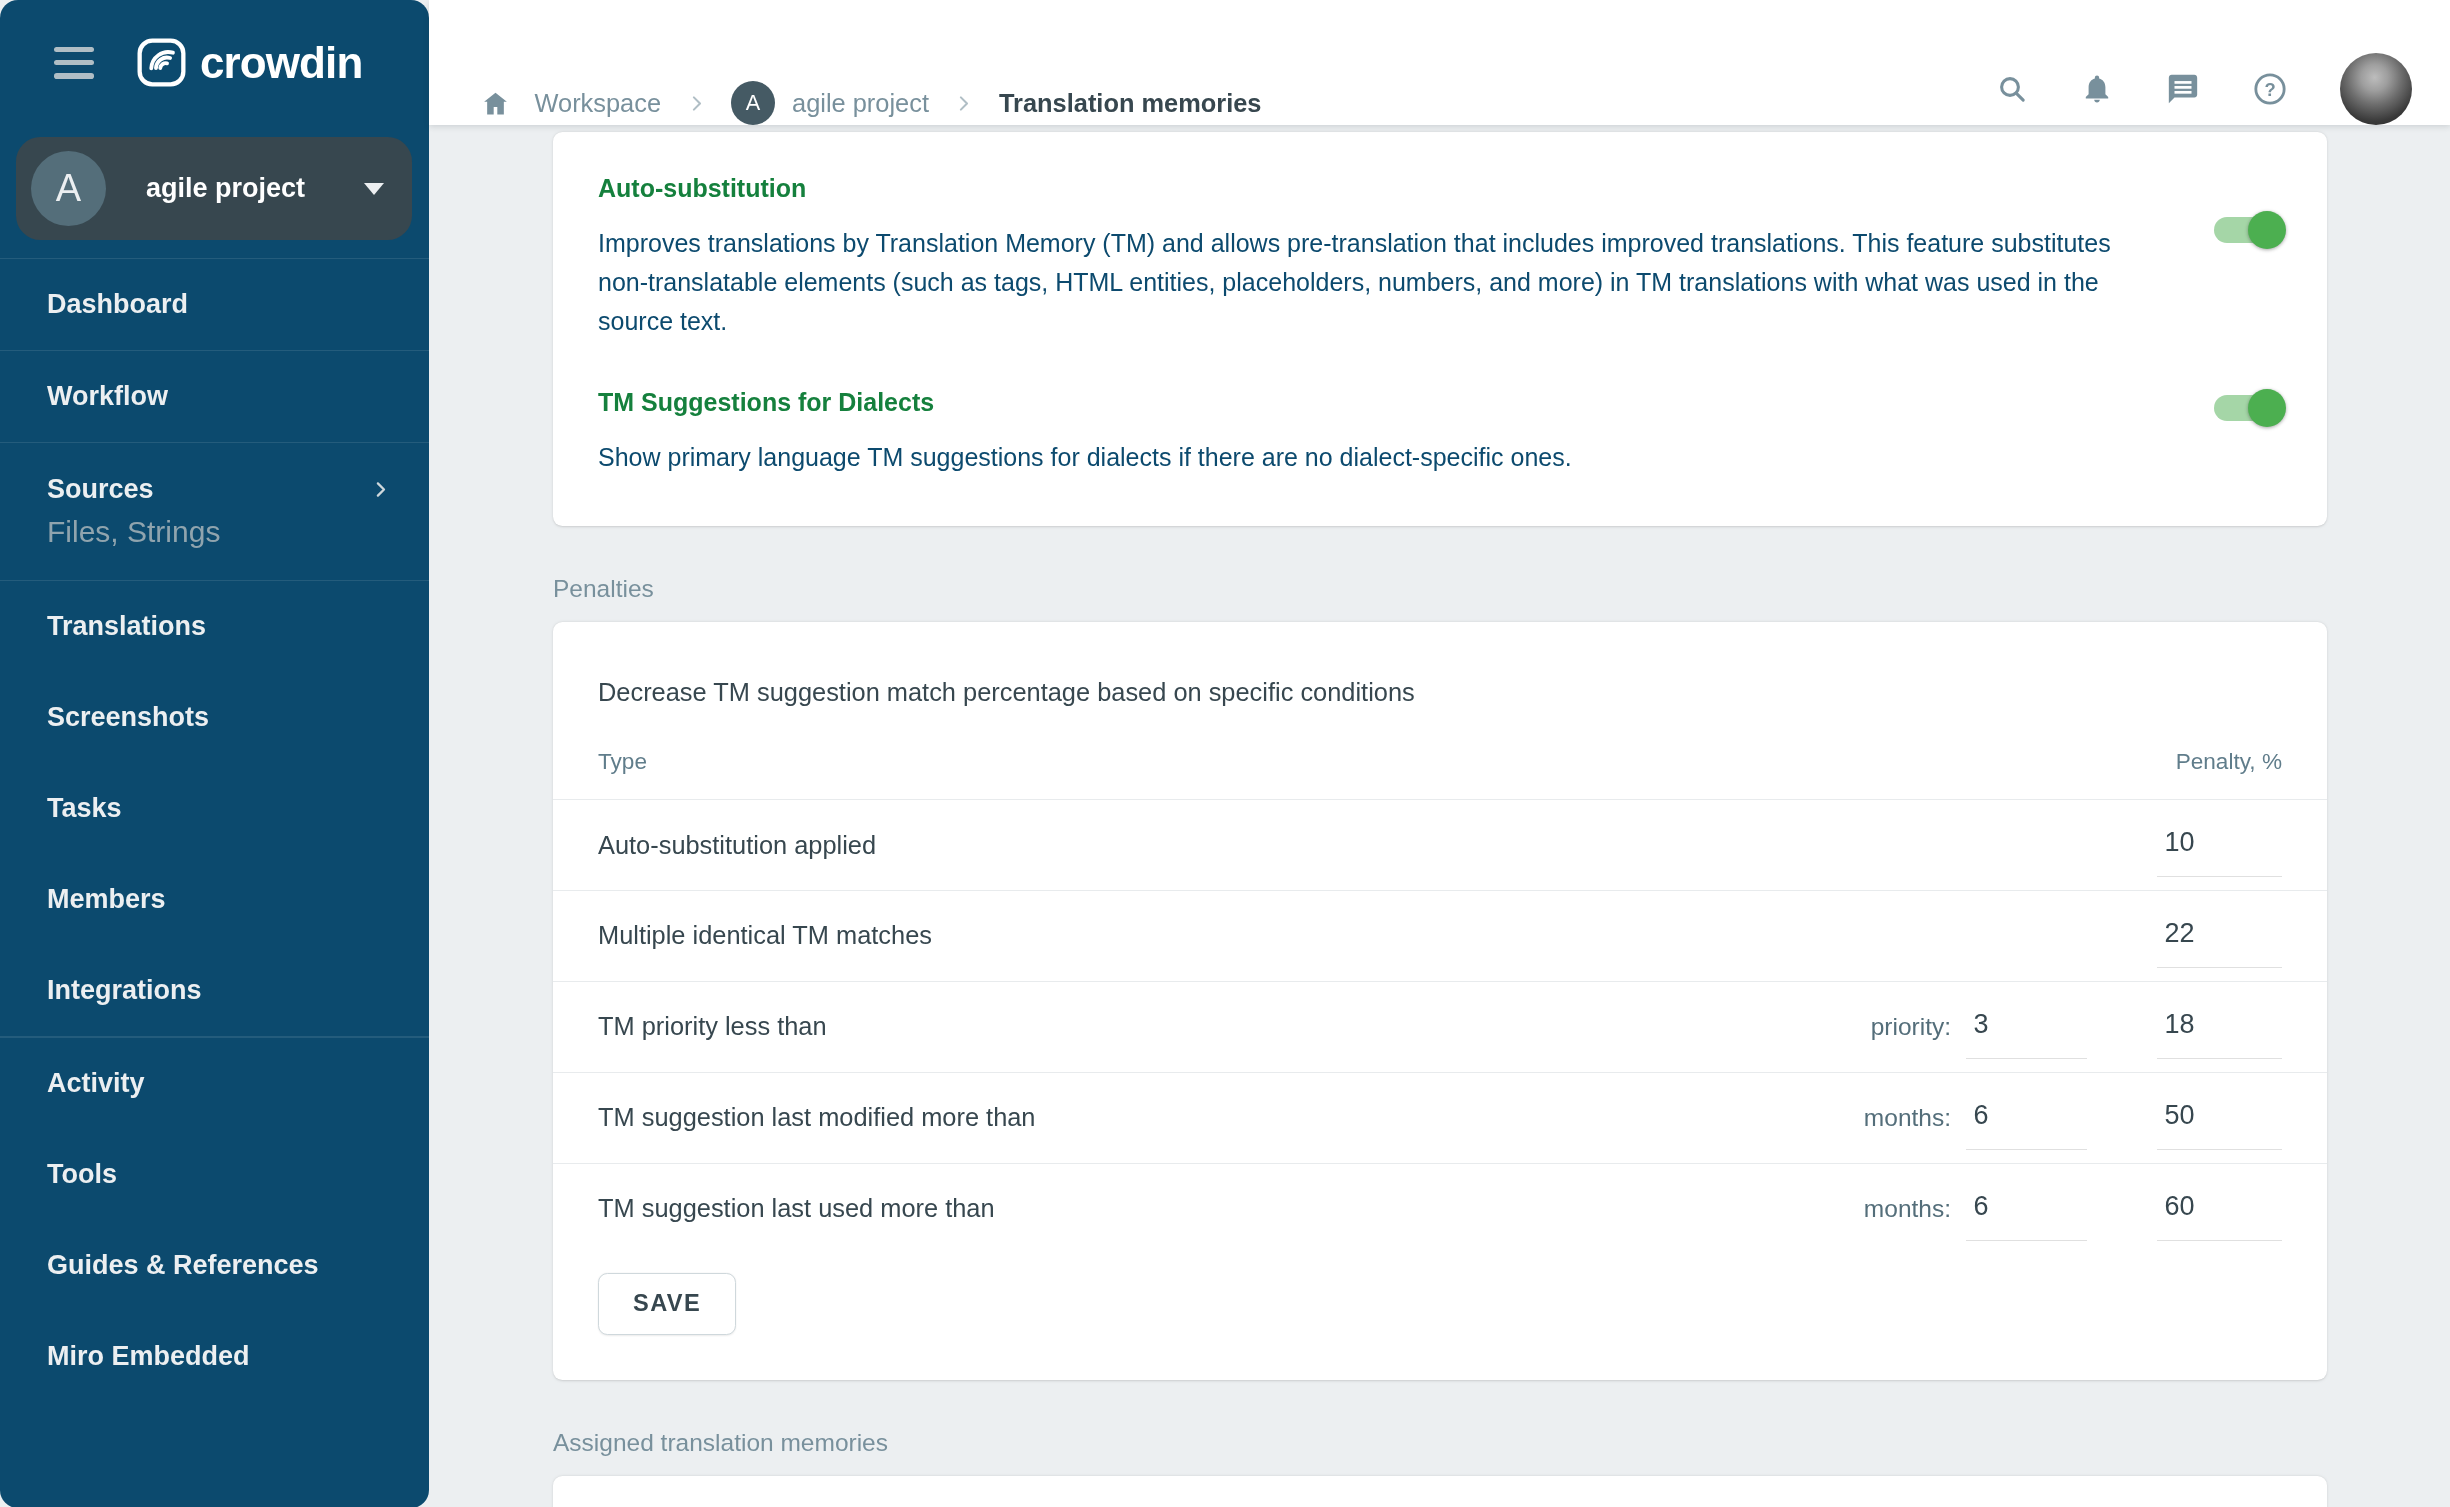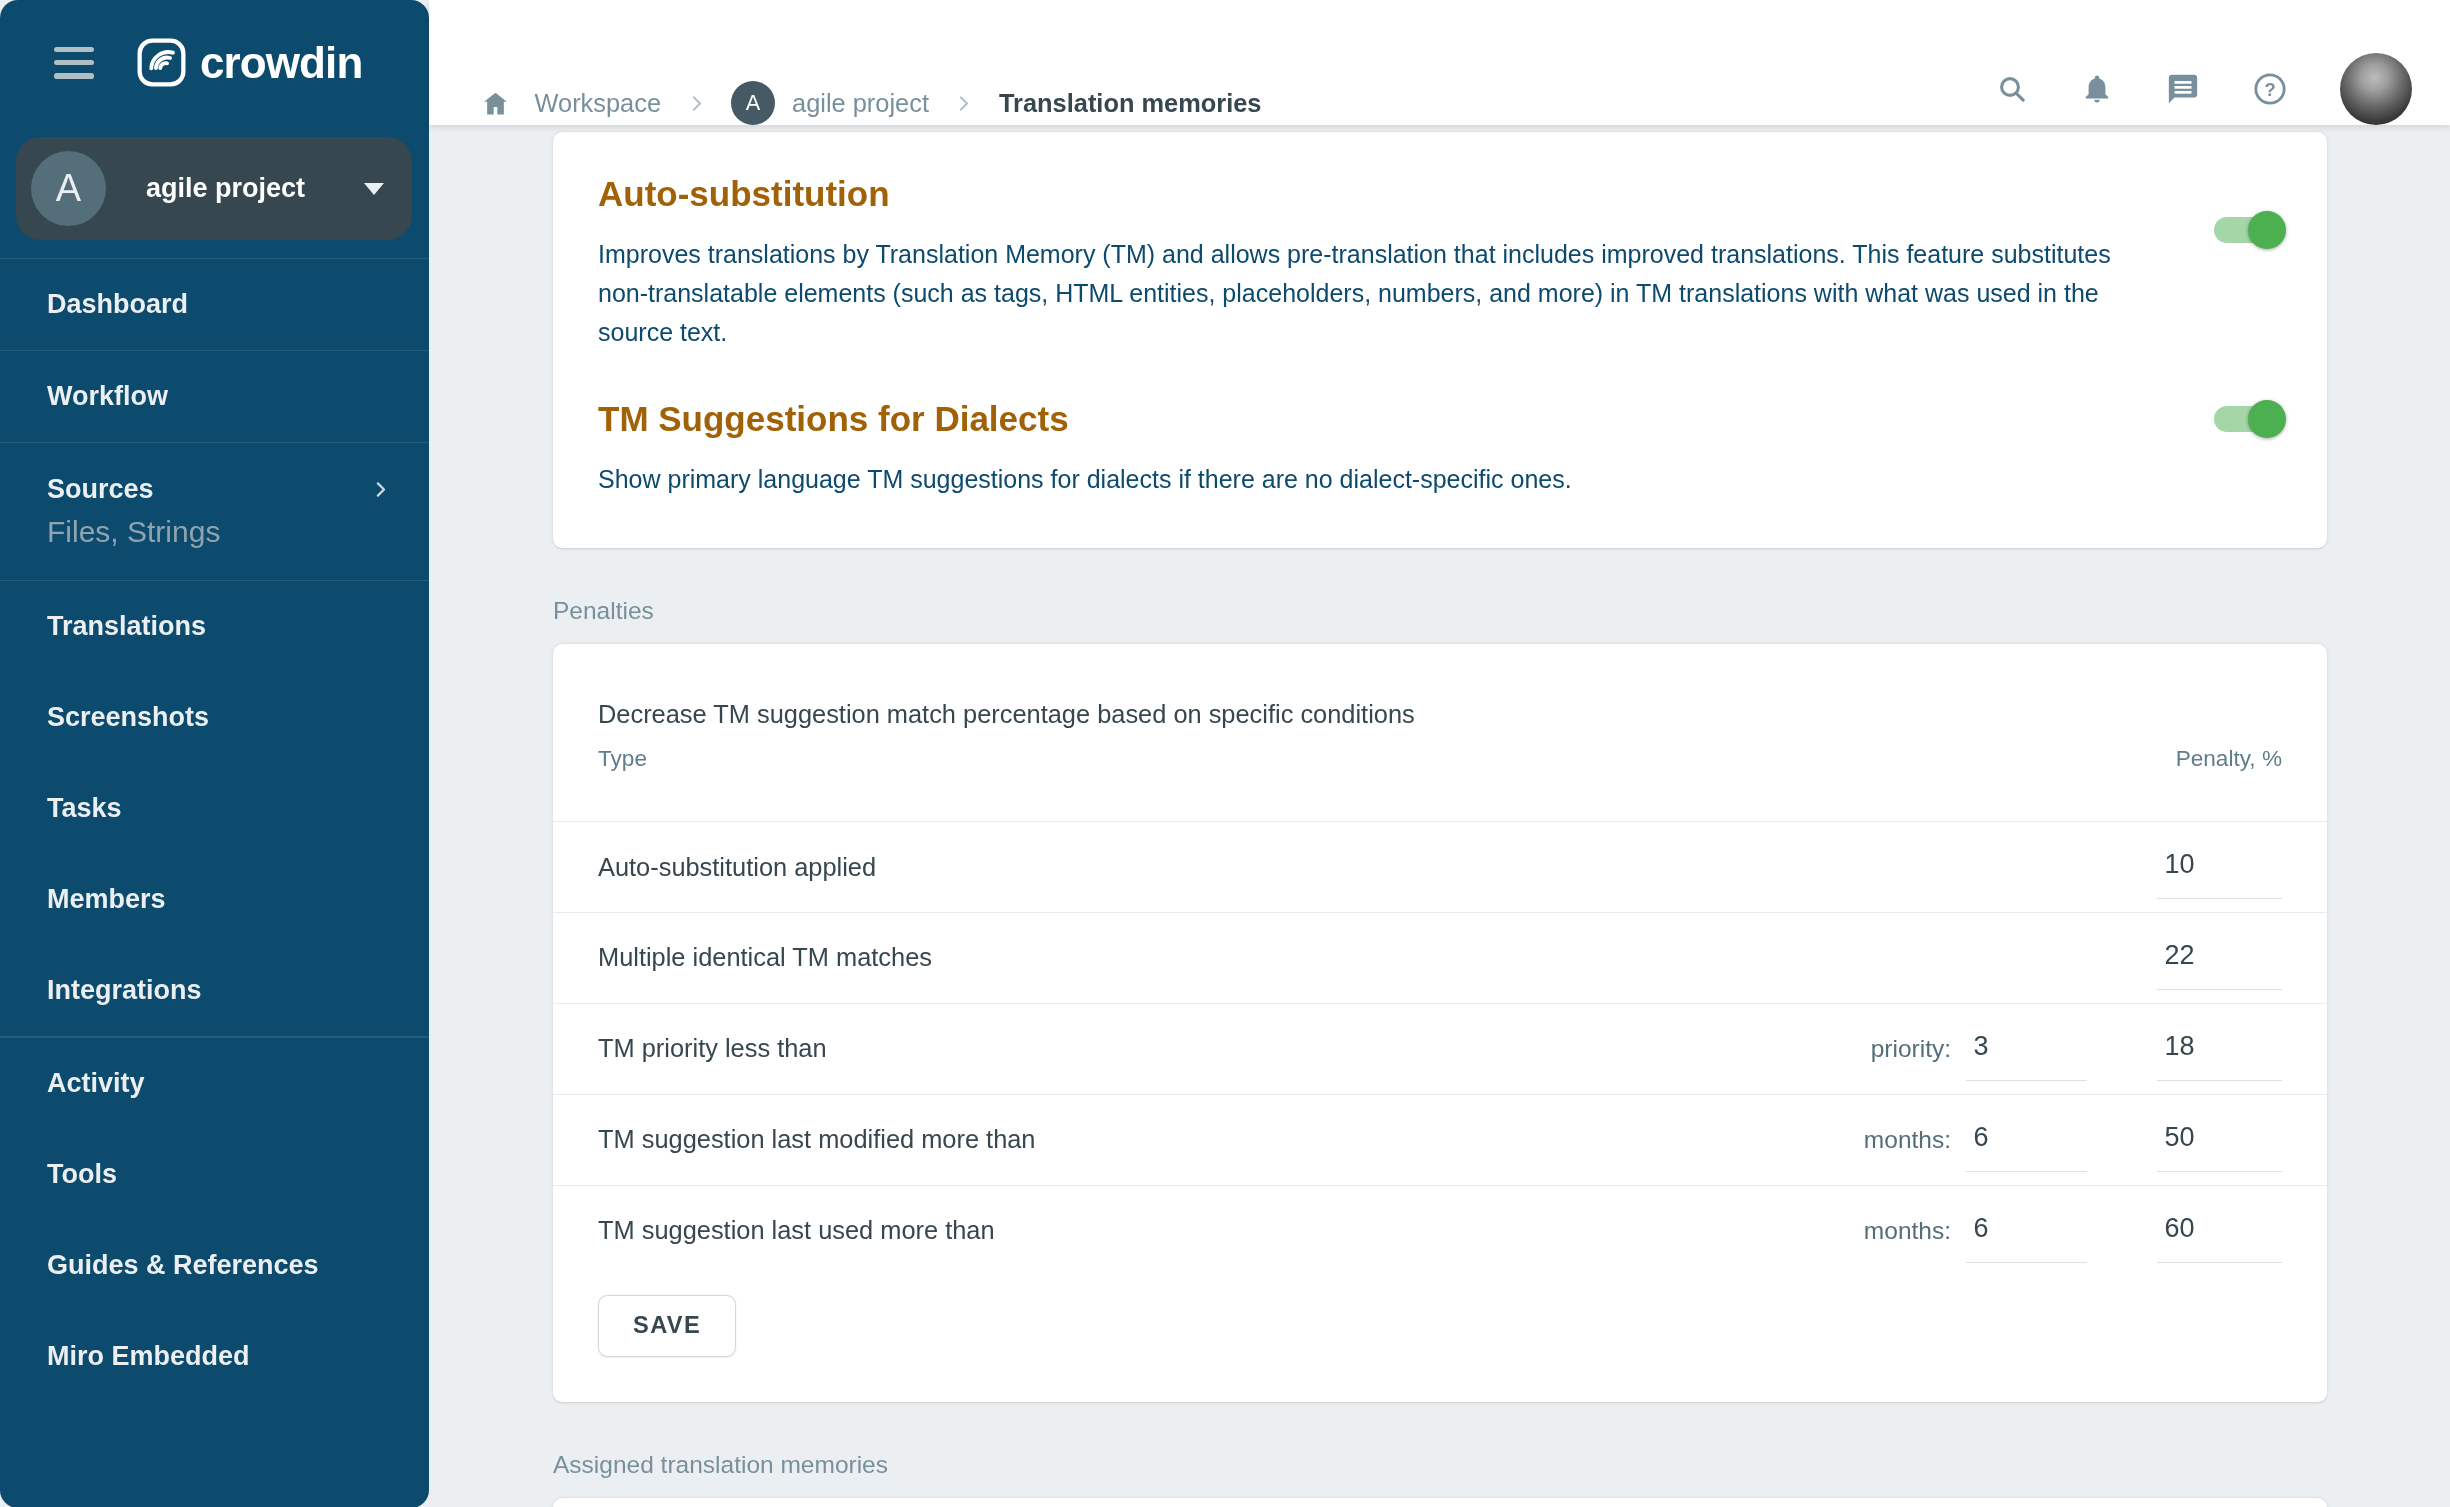--- a/index.html
+++ b/index.html
@@ -51,34 +51,34 @@
       background:radial-gradient(circle at 48% 34%, #bdbdbd 0%, #9e9e9e 22%, #6d6d6d 45%, #3a3a3a 72%, #222 100%); }
 
   .content { flex:1; background:#eceff1; padding:6.6px 123px 0 124px; overflow:hidden; }
   .card { background:#fff; border-radius:9.4px; box-shadow:0 0.9px 1.9px rgba(0,0,0,0.10), 0 0.9px 4.7px rgba(0,0,0,0.05); }
 
   
   .settings-card { padding:42px 45px 49px 45px; }
   .setting-row { display:flex; align-items:flex-start; }
   .setting-row + .setting-row { margin-top:47px; }
   .setting-text { flex:1; margin-right:53px; }
-  .setting-title { font-size:35px; font-weight:600; color:#a16207; }
+  .setting-title { font-size:25px; font-weight:600; color:#15803d; }
   .setting-desc { font-size:25px; color:#0c4a6e; line-height:39px; margin-top:21px; max-width:1564px; }
   .toggle { position:relative; width:68px; height:26px; border-radius:13px; background:#a5d6a7; min-width:68px; cursor:pointer; }
   .toggle .knob { position:absolute; right:-3.8px; top:-5.7px; width:38px; height:38px; border-radius:50%;
       background:#4caf50; box-shadow:0 0.9px 3.8px rgba(0,0,0,0.35); }
   .toggle-1 { margin-top:43px; }
   .toggle-2 { margin-top:7.5px; }
 
   .section-label { font-size:24.5px; color:#78909c; margin:49px 0 19px 0; }
 
   
   .penalties-card { padding:45px 45px 45px 45px; }
   .pen-intro { font-size:25.4px; color:#37474f; line-height:51px; }
-  .pen-header { display:flex; height:75px; margin-top:6.6px; }
+  .pen-header { display:flex; align-items:center; height:75px; margin-top:6.6px; }
   .pen-col-type { flex:1; font-size:22.6px; color:#607d8b; }
   .pen-col-penalty { font-size:22.6px; color:#607d8b; text-align:right; width:125px; }
   .pen-divider { height:0.9px; background:#e8ebed; margin:0 -45px; }
   .pen-row { display:flex; align-items:center; height:90px; }
   .pen-type { flex:1; font-size:25.4px; color:#37474f; }
   .pen-param-label { font-size:24.5px; color:#546e7a; margin-right:15px; }
   .num-input { border:none; outline:none; background:transparent; border-bottom:1.9px solid #e0e0e0;
       height:64px; font-size:27px; color:#37474f; font-family:inherit; padding:0 0 3.8px 7.5px; }
   .param-input { width:121px; margin-right:70px; }
   .penalty-input { width:125px; }

